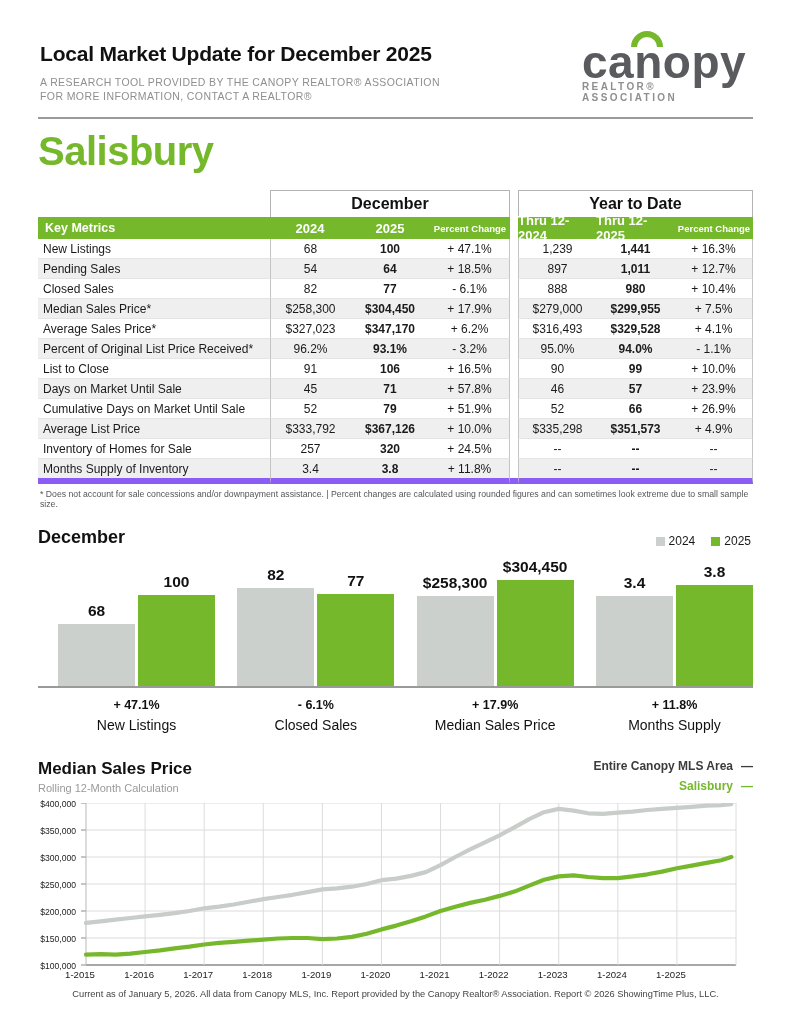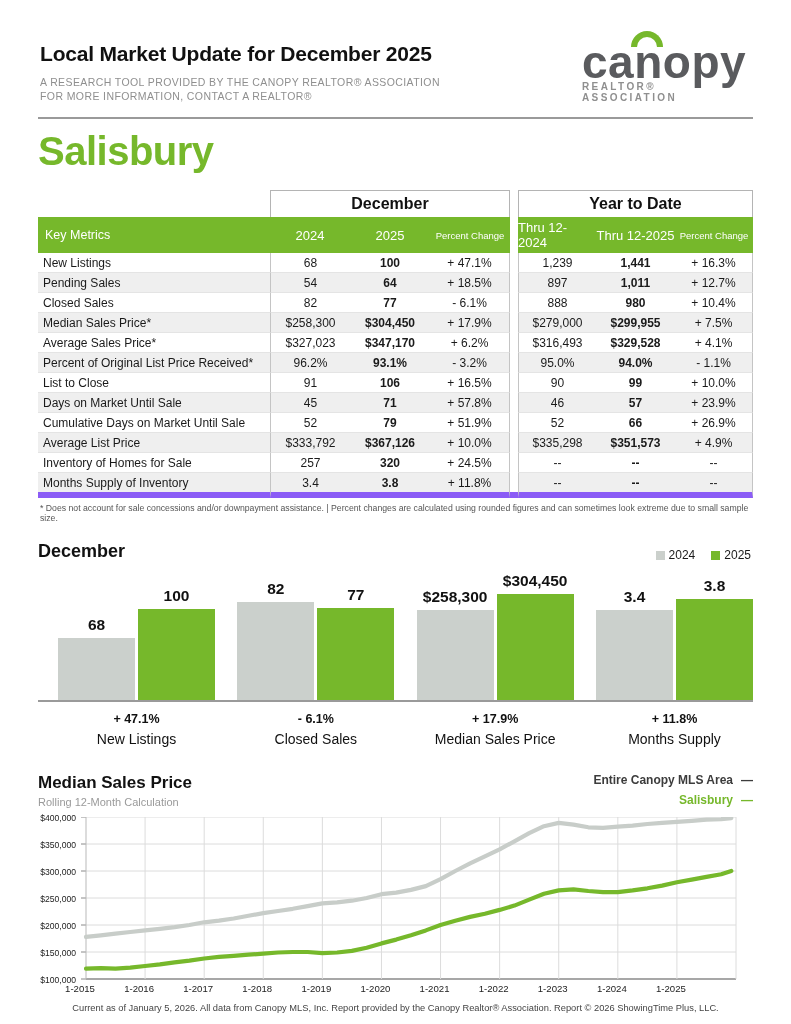--- a/index.html
+++ b/index.html
@@ -20,21 +20,21 @@
   .city-title{font-size:40px;font-weight:bold;color:#76B82B;margin:10px 0 0 0;letter-spacing:-0.5px;}
   .state-label{font-size:15px;color:#6e6e6e;margin-top:16px;}
 
   
   .tbl{display:grid;grid-template-columns:232px 80px 80px 80px 8px 78px 79px 78px;margin-top:16px;font-size:12px;}
   .tbl > div{display:flex;align-items:center;justify-content:center;}
   .grp-hdr{font-size:16px;font-weight:bold;height:26px;border:1px solid #b4b4b4;border-bottom:none;background:#fff;color:#111;}
   .grp-dec{grid-column:2/5;}
   .grp-ytd{grid-column:6/9;}
   .spacer-cell{background:#fff;}
-  .ghead{background:#76B82B;color:#fff;height:36px;font-weight:normal;}
+  .ghead{background:#76B82B;color:#fff;height:22px;font-weight:bold;}
   .ghead.key{justify-content:flex-start;padding-left:7px;font-size:12.5px;}
   .ghead.yr{font-size:13px;}
   .ghead.pc{font-size:9.5px;}
   .gap-cell{background:#fff;}
   .dcell{height:19px;border-bottom:1px solid #e4e4e4;}
   .dcell.lbl{justify-content:flex-start;padding-left:5px;}
   .dcell.b{font-weight:bold;}
   .bl{border-left:1px solid #c4c4c4;}
   .br{border-right:1px solid #c4c4c4;}
   .alt{background:#efefef;}

